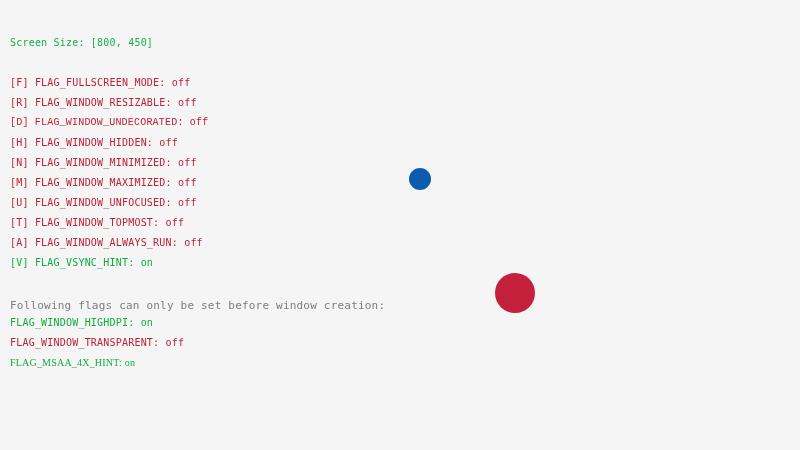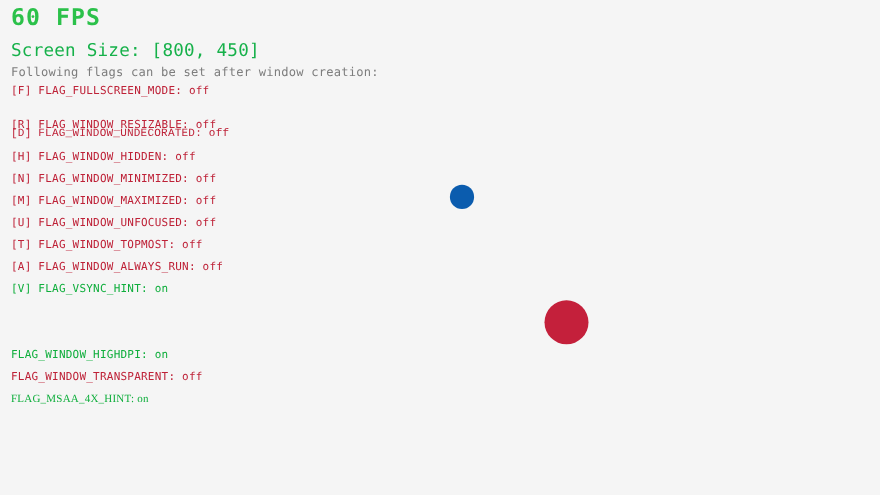--- a/index.html
+++ b/index.html
@@ -28,21 +28,21 @@
     font-weight: bold;
     letter-spacing: 1px;
     color: #2bc14a;
     line-height: 1;
     white-space: pre;
   }
   .screen-size {
     position: absolute;
     left: 10px;
     top: 38px;
-    font-size: 16px;
+    font-size: 10px;
     letter-spacing: 0.2px;
     color: #16b14a;
     line-height: 1;
     white-space: pre;
   }
   .section-head {
     position: absolute;
     left: 10px;
     font-size: 11px;
     letter-spacing: 0.2px;
@@ -82,39 +82,38 @@
     width: 40px;
     height: 40px;
     background: #c4203b;
   }
 </style>
 </head>
 <body>
 
 <div id="screen" style="background: rgb(245, 245, 245);">
 
-  <div class="fps" style="color: rgb(43, 193, 74);">60 FPS</div>
 
   <div class="screen-size" style="color: rgb(22, 177, 74);">Screen Size: [800, 450]</div>
 
-  <div class="section-head" id="head-after" style="color: rgb(125, 125, 125);">Following flags can be set after window creation:</div>
 
   <div id="runtime-flag-list">
       <div class="flag-line flag-off" style="top: 78px; color: rgb(190, 33, 55);">[F] FLAG_FULLSCREEN_MODE: off</div>
-      <div class="flag-line flag-off" style="top: 109px; color: rgb(190, 33, 55);">[R] FLAG_WINDOW_RESIZABLE: off</div>
+      <div class="flag-line flag-off" style="top: 98px; color: rgb(190, 33, 55);">[R] FLAG_WINDOW_RESIZABLE: off</div>
       <div class="flag-line flag-off" style="top: 118px; color: rgb(190, 33, 55); font-family: Liberation Mono, monospace;">[D] FLAG_WINDOW_UNDECORATED: off</div>
       <div class="flag-line flag-off" style="top: 138px; color: rgb(190, 33, 55);">[H] FLAG_WINDOW_HIDDEN: off</div>
       <div class="flag-line flag-off" style="top: 158px; color: rgb(190, 33, 55); text-align: center;">[N] FLAG_WINDOW_MINIMIZED: off</div>
       <div class="flag-line flag-off" style="top: 178px; color: rgb(190, 33, 55);">[M] FLAG_WINDOW_MAXIMIZED: off</div>
       <div class="flag-line flag-off" style="top: 198px; color: rgb(190, 33, 55);">[U] FLAG_WINDOW_UNFOCUSED: off</div>
       <div class="flag-line flag-off" style="top: 218px; color: rgb(190, 33, 55);">[T] FLAG_WINDOW_TOPMOST: off</div>
       <div class="flag-line flag-off" style="top: 238px; color: rgb(190, 33, 55);">[A] FLAG_WINDOW_ALWAYS_RUN: off</div>
       <div class="flag-line flag-on" style="top: 258px; color: rgb(15, 174, 60); text-align: center;">[V] FLAG_VSYNC_HINT: on</div>
     </div>
 
+  <div class="section-head" id="head-before" style="color: rgb(125, 125, 125);">Following flags can only be set before window creation:</div>
 
   <div id="startup-flag-list">
       <div class="flag-line flag-on" style="top: 318px; color: rgb(15, 174, 60);">FLAG_WINDOW_HIGHDPI: on</div>
       <div class="flag-line flag-off" style="top: 338px; color: rgb(190, 33, 55);">FLAG_WINDOW_TRANSPARENT: off</div>
       <div class="flag-line flag-on" style="top: 358px; color: rgb(15, 174, 60); font-family: Liberation Serif, serif;">FLAG_MSAA_4X_HINT: on</div>
     </div>
 
   <div class="ball" id="ball-blue" style="left: 409px; top: 168px; width: 22px; height: 22px; background: rgb(11, 92, 174);"></div>
 
   <div class="ball" id="ball-red" style="left: 495px; top: 273px; width: 40px; height: 40px; background: rgb(196, 32, 59);"></div>

